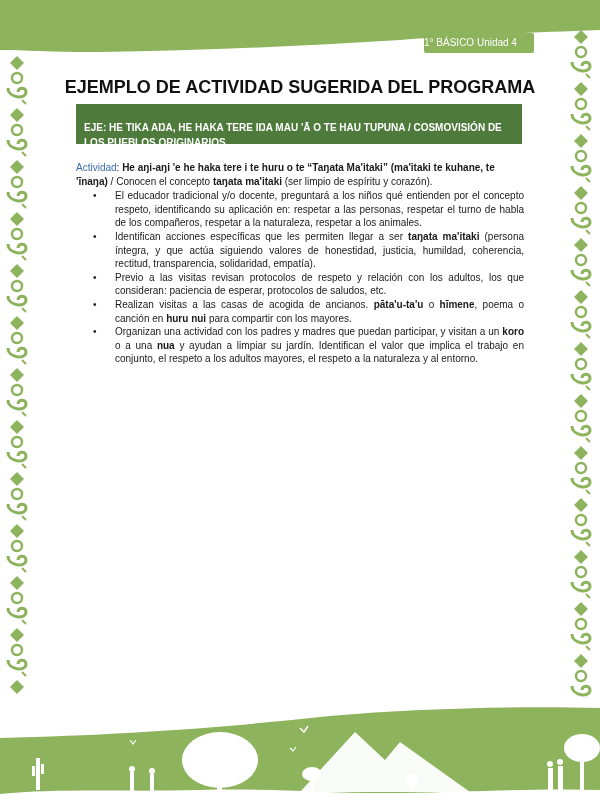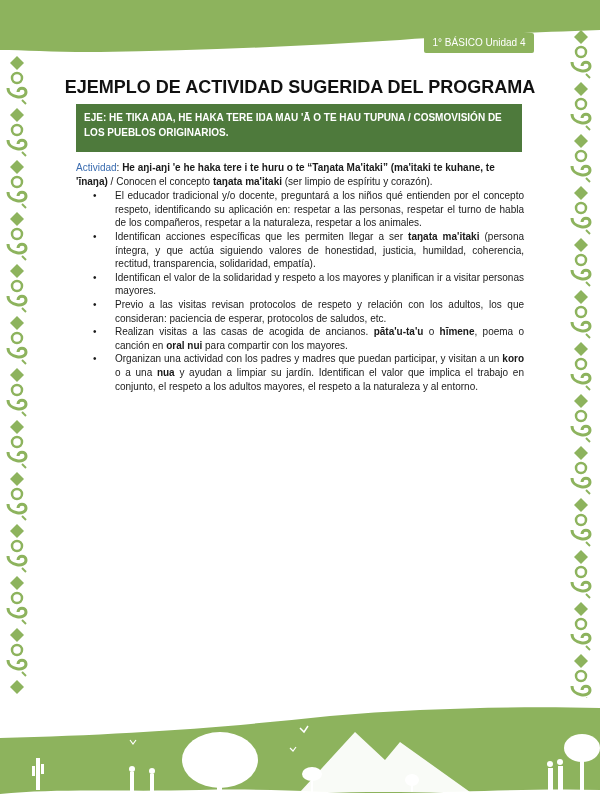--- a/index.html
+++ b/index.html
@@ -5,37 +5,37 @@
   * { margin: 0; padding: 0; box-sizing: border-box; }
   html, body { width: 600px; height: 800px; background: #ffffff; overflow: hidden; }
   body { position: relative; font-family: "Liberation Sans", sans-serif; color: #222; }
 
   .top-wave { position: absolute; left: 0; top: 0; width: 600px; height: 60px; }
   .bottom-band { position: absolute; left: 0; top: 690px; width: 600px; height: 110px; }
 
   .unit-badge {
     position: absolute; left: 424px; top: 33px; width: 110px; height: 20px;
     background: #8db35d; color: #ffffff; border-radius: 2px;
-    font-size: 10px; line-height: 20px; text-align: center;
+    font-size: 10px; line-height: 20px; text-align: left;
     font-family: "Liberation Sans", sans-serif;
   }
   .badge-stem { position: absolute; left: 500px; top: 28px; width: 2px; height: 6px; background: #8db35d; }
 
   .border-strip { position: absolute; top: 50px; width: 30px; height: 650px; }
   .border-left { left: 2px; top: 54px; height: 640px; }
   .border-right { left: 566px; top: 28px; height: 670px; }
 
   .page-title {
     position: absolute; left: 0; top: 77px; width: 600px; text-align: center;
     font-weight: bold; font-size: 18px; color: #111;
   }
 
   .eje-box {
-    position: absolute; left: 76px; top: 104px; width: 446px; height: 48px;
-    background: #4e7a3c; color: #ffffff; padding: 6px 8px;
+    position: absolute; left: 76px; top: 104px; width: 446px; height: 40px;
+    background: #4e7a3c; color: #ffffff; padding: 16px 8px;
     font-weight: bold; font-size: 10px; line-height: 15px;
   }
 
   .content {
     position: absolute; left: 76px; top: 161px; width: 448px;
     font-size: 10px; line-height: 13.6px; color: #1a1a1a;
   }
   .activity-label { color: #3a6cb0; text-align: center; }
   .b { font-weight: bold; }
   .examples-title { margin-top: 13px; }
@@ -82,23 +82,22 @@
 <div class="page-title">EJEMPLO DE ACTIVIDAD SUGERIDA DEL PROGRAMA</div>
 
 <div class="eje-box">EJE: HE TIKA AŊA, HE HAKA TERE IŊA MAU 'Ā O TE HAU TUPUNA / COSMOVISIÓN DE LOS PUEBLOS ORIGINARIOS.</div>
 
 <div class="content">
   <p><span class="activity-label">Actividad</span><span>: </span><span class="b">He aŋi-aŋi 'e he haka tere i te huru o te “Taŋata Ma'itaki” (ma'itaki te kuhane, te 'īnaŋa)</span><span> / Conocen el concepto </span><span class="b">taŋata ma'itaki</span><span> (ser limpio de espíritu y corazón).</span></p>
 
   <ul class="examples" id="examples-list">
       <li><span>El educador tradicional y/o docente, preguntará a los niños qué entienden por el concepto respeto, identificando su aplicación en: respetar a las personas, respetar el turno de habla de los compañeros, respetar a la naturaleza, respetar a los animales.</span></li>
       <li><span>Identifican acciones específicas que les permiten llegar a ser </span><span class="b">taŋata ma'itaki</span><span> (persona íntegra, y que actúa siguiendo valores de honestidad, justicia, humildad, coherencia, rectitud, transparencia, solidaridad, empatía).</span></li>
-      <li><span>Identifican el valor de la solidaridad y respeto a los mayores y planifican ir a visitar personas mayores.</span></li>
       <li><span>Previo a las visitas revisan protocolos de respeto y relación con los adultos, los que consideran: paciencia de esperar, protocolos de saludos, etc.</span></li>
-      <li><span>Realizan visitas a las casas de acogida de ancianos. </span><span class="b">pāta'u-ta'u</span><span> o </span><span class="b">hīmene</span><span>, poema o canción en </span><span class="b">oral nui</span><span> para compartir con los mayores.</span></li>
+      <li><span>Realizan visitas a las casas de acogida de ancianos. </span><span class="b">pāta'u-ta'u</span><span> o </span><span class="b">hīmene</span><span>, poema o canción en </span><span class="b">huru nui</span><span> para compartir con los mayores.</span></li>
       <li><span>Organizan una actividad con los padres y madres que puedan participar, y visitan a un </span><span class="b">koro</span><span> o a una </span><span class="b">nua</span><span> y ayudan a limpiar su jardín. Identifican el valor que implica el trabajo en conjunto, el respeto a los adultos mayores, el respeto a la naturaleza y al entorno.</span></li>
     </ul>
 </div>
 
 <svg class="bottom-band" viewBox="0 0 600 110" preserveAspectRatio="none">
   <path d="M0,48 C120,45 220,38 330,26 C420,18 520,16 600,18 L600,110 L0,110 Z" fill="#8db35d"></path>
 
   <path d="M0,110 L0,104 C60,98 120,102 200,100 C280,98 330,104 400,103 C480,102 540,98 600,100 L600,110 Z" fill="#ffffff"></path>
 
   <ellipse cx="220" cy="70" rx="38" ry="28" fill="#ffffff"></ellipse>

